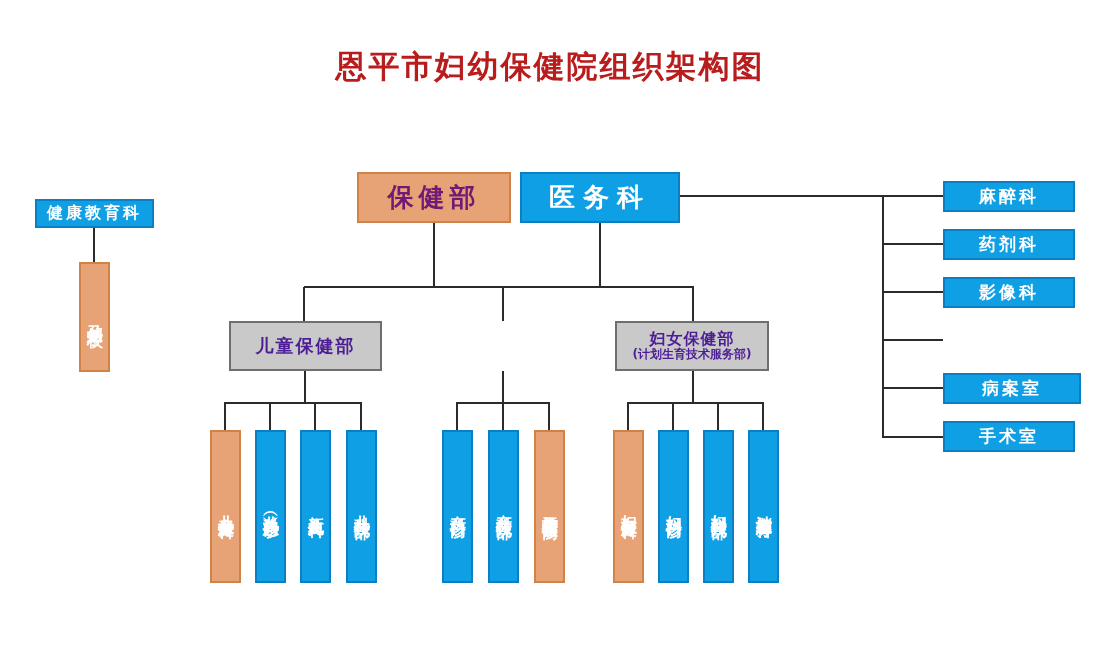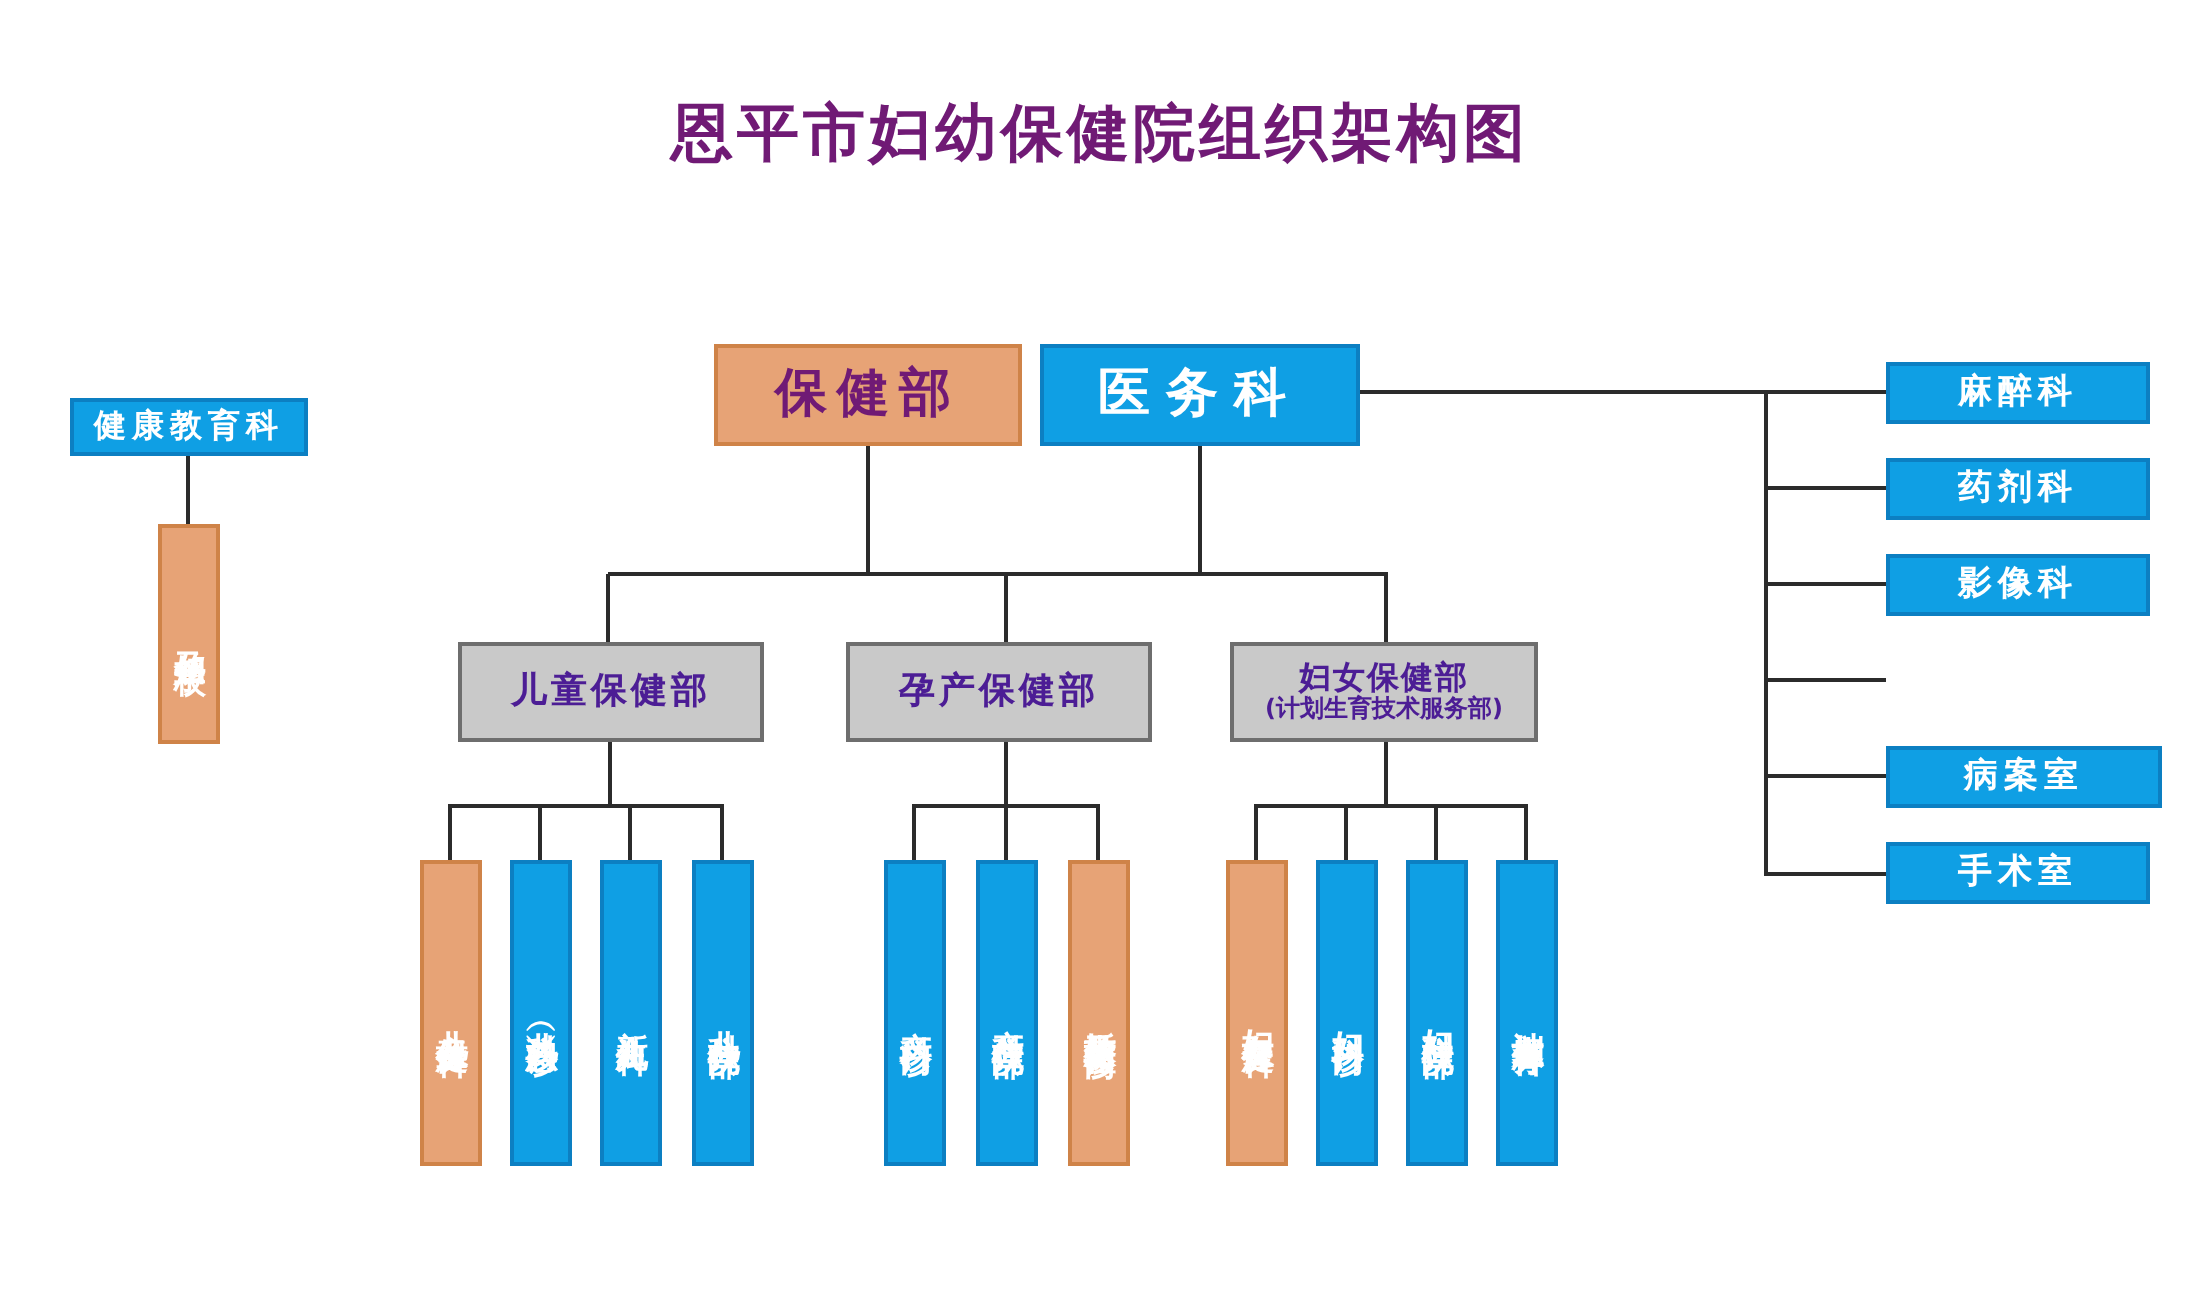--- a/index.html
+++ b/index.html
@@ -11,21 +11,21 @@
     font-family: "DejaVu Sans", "Liberation Sans", sans-serif;
     overflow: hidden;
   }
   .title {
     position: absolute;
     left: 0; top: 46px;
     width: 1100px;
     text-align: center;
     font-size: 31px;
     font-weight: bold;
-    color: #701a75;
+    color: #b91c1c;
     letter-spacing: 2px;
   }
   .lines {
     position: absolute;
     left: 0; top: 0;
     width: 1100px; height: 651px;
   }
   .box {
     position: absolute;
     display: flex;
@@ -83,21 +83,20 @@
 
   <div class="box orange" style="left:357px; top:172px; width:154px; height:51px; font-size:26px; letter-spacing:5px;">保健部</div>
   <div class="box blue" style="left:520px; top:172px; width:160px; height:51px; font-size:26px; letter-spacing:8px;">医务科</div>
 
   <div class="box blue" style="left:35px; top:199px; width:119px; height:29px; font-size:16px; letter-spacing:3px;">健康教育科</div>
   <div class="vbar orange" style="left:79px; top:262px; height:110px;">
     <span>孕妇学校</span>
   </div>
 
   <div class="box gray" style="left:229px; top:321px; width:153px; height:50px; font-size:18px; letter-spacing:2px;">儿童保健部</div>
-  <div class="box gray" style="left:423px; top:321px; width:153px; height:50px; font-size:18px; letter-spacing:2px;">孕产保健部</div>
   <div class="box gray" style="left:615px; top:321px; width:154px; height:50px; flex-direction:column;">
     <div class="dept3-line1">妇女保健部</div>
     <div class="dept3-line2">(计划生育技术服务部)</div>
   </div>
 
   <div class="vbar orange" style="left:210px;">
     <span>儿童保健科</span>
   </div>
   <div class="vbar blue tall-text" style="left:255px;">
     <span>儿科门（急）诊</span>

